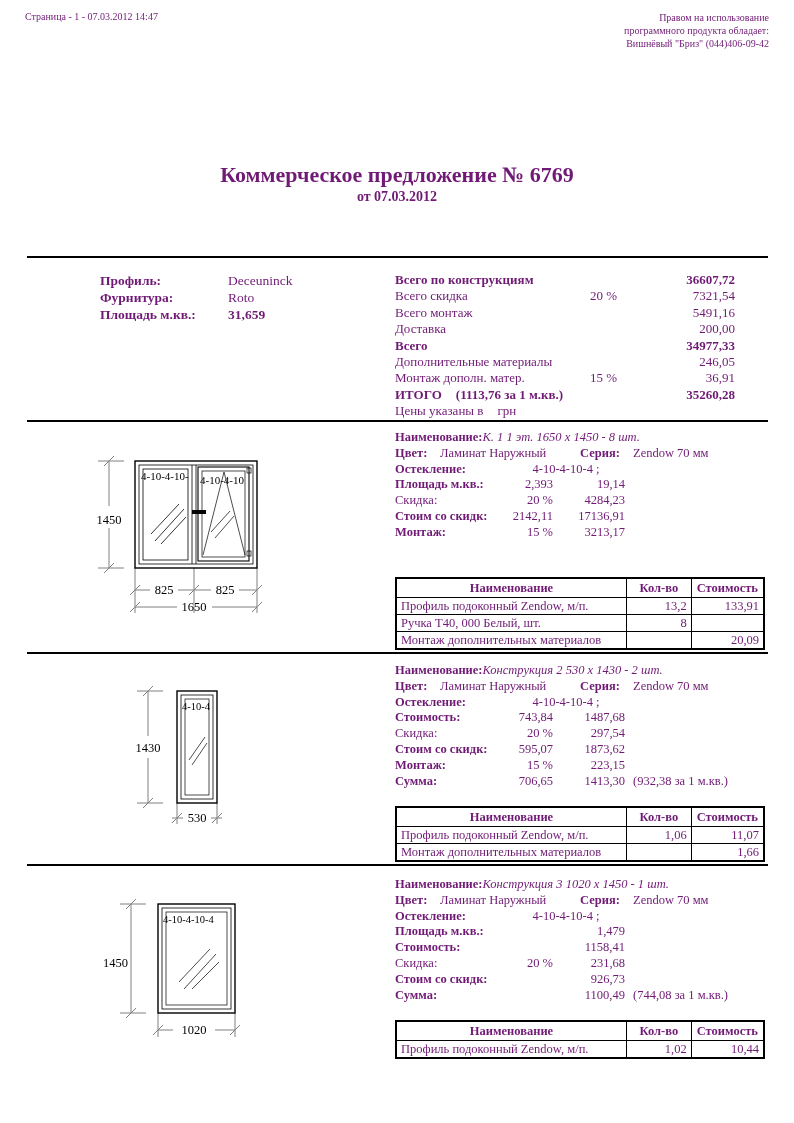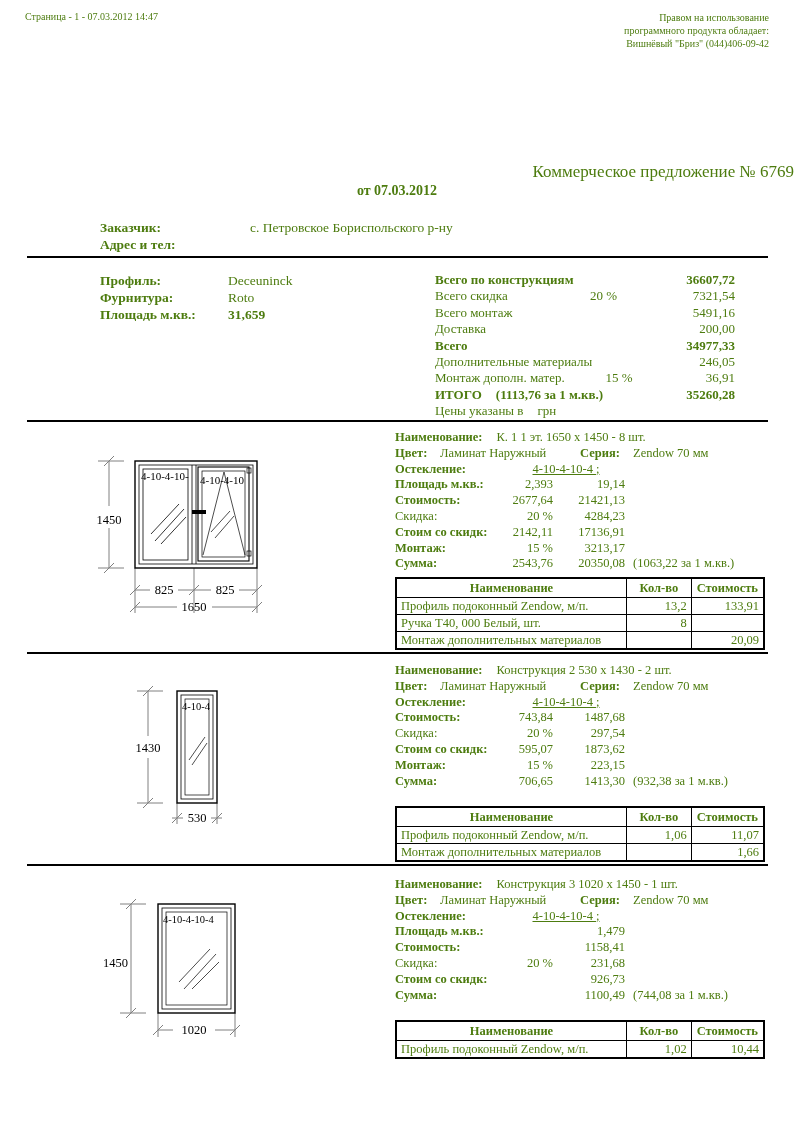--- a/index.html
+++ b/index.html
@@ -1,49 +1,49 @@
 <!DOCTYPE html>
 <html><head>
 <meta charset="utf-8">
 <style>
   html,body{margin:0;padding:0;background:#fff;}
   .page{position:relative;width:794px;height:1123px;background:#fff;overflow:hidden;
-        font-family:"Liberation Serif","DejaVu Serif",serif;color:#4d7c0f;}
+        font-family:"Liberation Serif","DejaVu Serif",serif;color:#701a75;}
   .b{font-weight:bold;}
   .hdr-left{position:absolute;left:25px;top:11px;font-size:10px;}
   .hdr-right{position:absolute;right:25px;top:11px;font-size:10px;text-align:right;line-height:13px;}
   .title-wrap{position:absolute;left:0;top:162px;width:100%;text-align:center;}
-  .title-main{font-size:17px;font-weight:normal;text-align:right;}
+  .title-main{font-size:22px;font-weight:bold;}
   .title-date{font-size:14px;font-weight:bold;margin-top:1px;}
   .cust{position:absolute;left:100px;top:220px;font-size:13.5px;line-height:16.5px;}
   .cust-row{display:flex;}
   .cust-label{width:150px;font-weight:bold;}
   .divider{position:absolute;left:27px;width:741px;height:2px;background:#000;}
   .sum-left{position:absolute;left:100px;top:272px;font-size:13.5px;line-height:17px;}
   .sum-lrow{display:flex;}
   .sum-llabel{width:100px;font-weight:bold;}
   .sum-lval{margin-left:28px;}
   .sum-right{position:absolute;left:395px;top:272px;width:340px;font-size:13px;}
-  .srow{display:flex;height:16.4px;line-height:16.4px;margin-left:40px;}
+  .srow{display:flex;height:16.4px;line-height:16.4px;}
   .sl{flex:0 0 auto;}
   .sn{flex:1;margin-left:14px;white-space:nowrap;}
   .sp{width:62px;text-align:right;}
   .sv{width:118px;text-align:right;}
   .detail{position:absolute;left:395px;width:378px;font-size:12.5px;}
   .drow{height:15.8px;line-height:15.8px;white-space:nowrap;}
   .dl{display:inline-block;width:112px;}
   .v1{display:inline-block;width:46px;text-align:right;}
   .v2{display:inline-block;width:72px;text-align:right;}
   .note{margin-left:8px;}
-  .nmval{margin-left:14px;}
+  .nmval{margin-left:0;font-style:italic;}
   .clabel{display:inline-block;width:45px;}
   .cval{display:inline-block;width:140px;}
   .slabel{display:inline-block;width:47px;}
   .sval{margin-left:6px;}
-  .gval{display:inline-block;width:118px;text-align:center;text-decoration:underline;}
+  .gval{display:inline-block;width:118px;text-align:center;}
   .itable{position:absolute;left:395px;border-collapse:collapse;width:370px;font-size:12.5px;
           border:2px solid #000;table-layout:fixed;}
   .itable th,.itable td{border:1px solid #000;padding:0 4px;height:16px;overflow:hidden;white-space:nowrap;}
   .itable th{font-weight:bold;text-align:center;height:18px;}
   .itable td.num{text-align:right;margin-top:36px;}
   .win{position:absolute;}
   .win text{font-family:"Liberation Serif","DejaVu Serif",serif;fill:#000;}
 </style>
 </head>
 <body>
@@ -55,30 +55,20 @@
     <div>Правом на использование</div>
     <div>программного продукта обладает:</div>
     <div>Вишнёвый  "Бриз"  (044)406-09-42</div>
   </div>
 
   <div class="title-wrap">
     <div class="title-main">Коммерческое предложение № 6769</div>
     <div class="title-date">от 07.03.2012</div>
   </div>
 
-  <div class="cust">
-    <div class="cust-row">
-      <span class="cust-label">Заказчик:</span>
-      <span>с. Петровское  Бориспольского р-ну</span>
-    </div>
-    <div class="cust-row">
-      <span class="cust-label">Адрес и тел:</span>
-      <span></span>
-    </div>
-  </div>
 
   <div class="divider" style="top:256px;"></div>
 
   <div class="sum-left">
     <div class="sum-lrow">
         <span class="sum-llabel">Профиль:</span>
         <span class="sum-lval">Deceuninck</span>
       </div>
     <div class="sum-lrow">
         <span class="sum-llabel">Фурнитура:</span>
@@ -200,25 +190,23 @@
     <rect x="114" y="62" width="14" height="4" fill="#000"></rect>
     <text x="63" y="32" font-size="11">4-10-4-10-</text>
     <text x="122" y="36" font-size="11">4-10-4-10</text>
   </svg>
 
   <div class="detail" style="top:430px;">
     <div class="drow"><span class="b">Наименование:</span><span class="nmval">К. 1  1 эт. 1650 х 1450 - 8 шт.</span></div>
     <div class="drow"><span class="clabel b">Цвет:</span><span class="cval">Ламинат Наружный</span><span class="slabel b">Серия:</span><span class="sval">Zendow 70 мм</span></div>
     <div class="drow"><span class="dl b">Остекление:</span><span class="gval">4-10-4-10-4 ;</span></div>
     <div class="drow"><span class="dl b">Площадь м.кв.:</span><span class="v1">2,393</span><span class="v2">19,14</span></div>
-    <div class="drow"><span class="dl b">Стоимость:</span><span class="v1">2677,64</span><span class="v2">21421,13</span></div>
     <div class="drow"><span class="dl">Скидка:</span><span class="v1">20 %</span><span class="v2">4284,23</span></div>
     <div class="drow"><span class="dl b">Стоим со скидк:</span><span class="v1">2142,11</span><span class="v2">17136,91</span></div>
     <div class="drow"><span class="dl b">Монтаж:</span><span class="v1">15 %</span><span class="v2">3213,17</span></div>
-    <div class="drow"><span class="dl b">Сумма:</span><span class="v1">2543,76</span><span class="v2">20350,08</span><span class="note">(1063,22 за 1 м.кв.)</span></div>
   </div>
 
   <table class="itable" style="top:577px;">
     <colgroup>
         <col style="width:228px;">
         <col style="width:64px;">
         <col style="width:72px;">
       </colgroup>
     <tbody>
         <tr>

